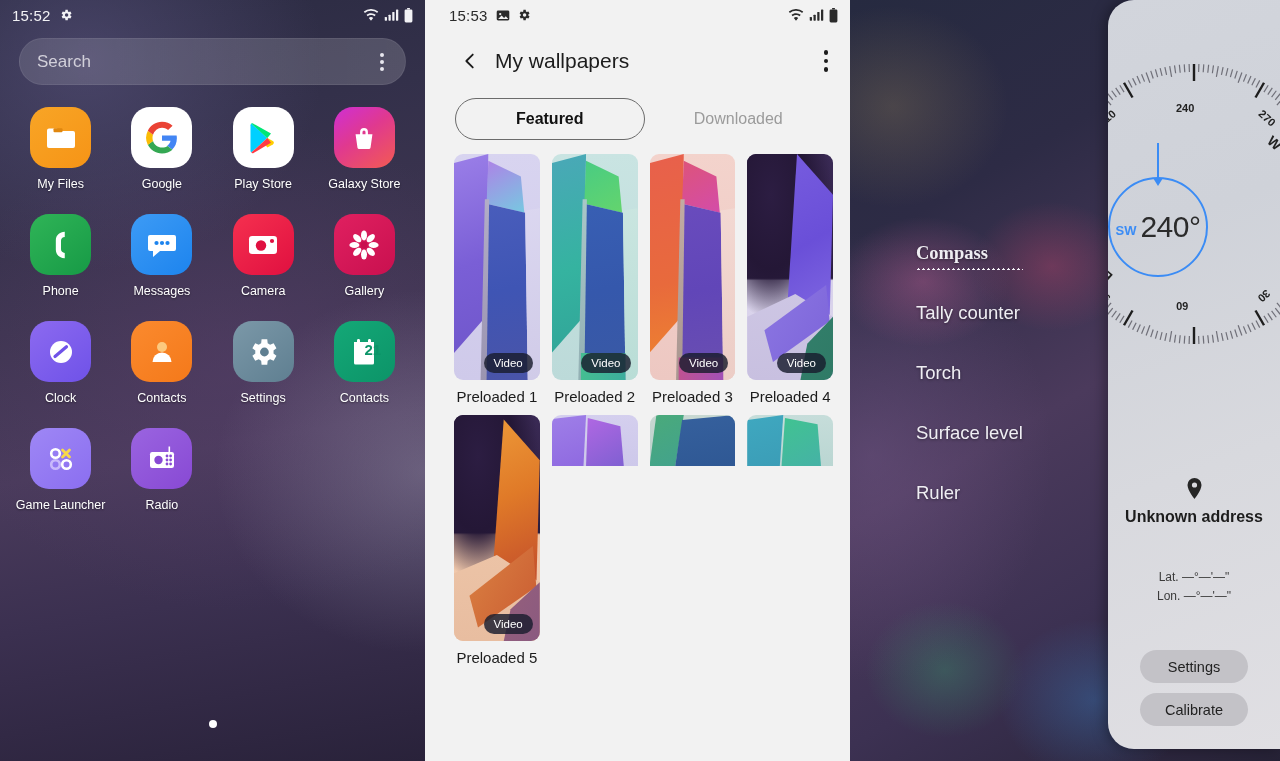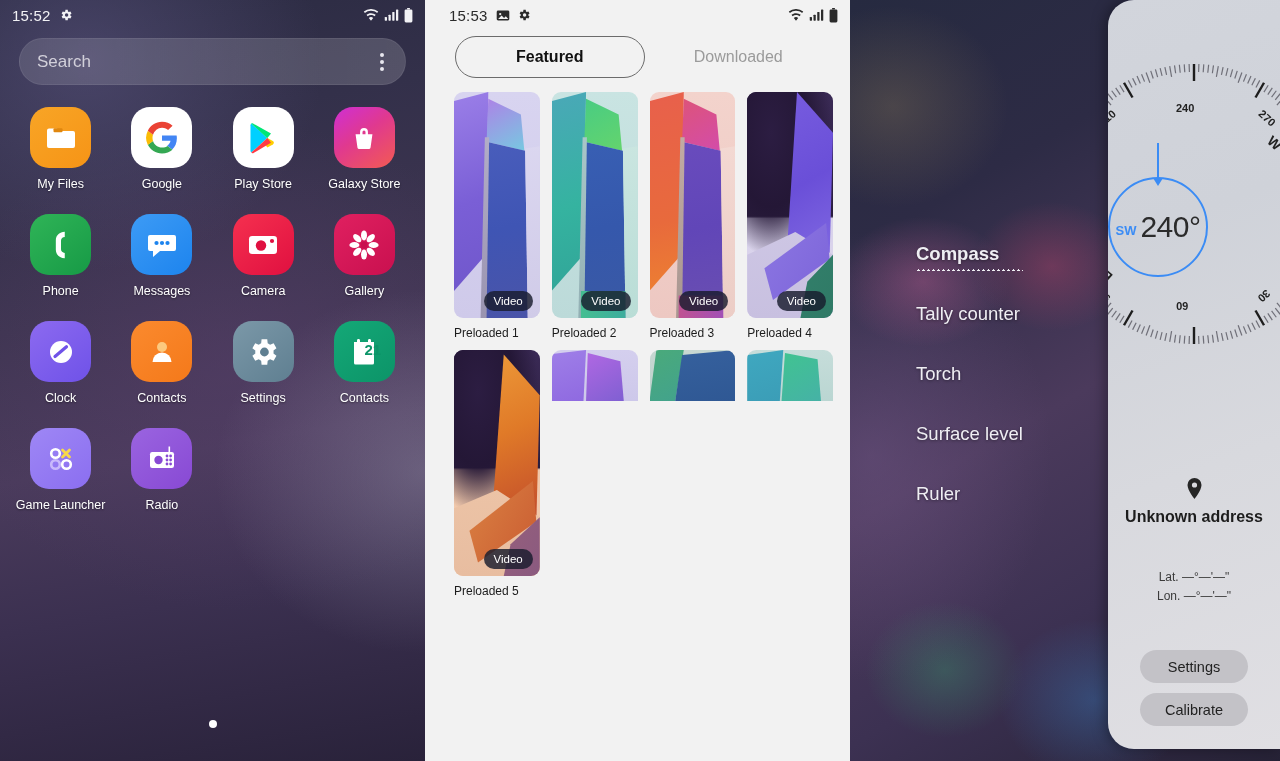--- a/index.html
+++ b/index.html
@@ -86,40 +86,40 @@
   .wallcell { display: flex; flex-direction: column; }
   .thumb {
     position: relative; width: 100%; height: 226px; border-radius: 9px; overflow: hidden;
   }
   .thumb.short { height: 51px; border-radius: 9px 9px 0 0; }
   .badge {
     position: absolute; right: 7px; bottom: 7px;
     background: rgba(25,28,45,0.82); color: #fff; font-size: 11.5px;
     padding: 4px 10px; border-radius: 11px;
   }
-  .wall-label { margin-top: 8px; font-size: 12px; color: #1c1c1c; text-align: left; }
+  .wall-label { margin-top: 8px; font-size: 15px; color: #1c1c1c; text-align: center; }
 
   
   .wp { position: absolute; inset: 0; }
 
   
   .panel3 {
     position: relative; width: 430px; height: 761px; overflow: hidden;
     background:
       radial-gradient(ellipse 120px 90px at 17% 37%, rgba(196,96,150,0.40) 0%, rgba(196,96,150,0) 72%),
       radial-gradient(ellipse 110px 90px at 47% 35%, rgba(205,70,110,0.34) 0%, rgba(205,70,110,0) 72%),
       radial-gradient(ellipse 110px 95px at 22% 88%, rgba(60,160,110,0.34) 0%, rgba(60,160,110,0) 72%),
       radial-gradient(ellipse 130px 110px at 57% 92%, rgba(60,130,200,0.36) 0%, rgba(60,130,200,0) 74%),
       radial-gradient(ellipse 160px 140px at 10% 14%, rgba(150,130,90,0.30) 0%, rgba(150,130,90,0) 72%),
       radial-gradient(ellipse 240px 300px at 5% 60%, rgba(120,90,140,0.45) 0%, rgba(120,90,140,0) 75%),
       linear-gradient(150deg, #262a40 0%, #2d2b45 25%, #4b3a5c 52%, #3c3152 74%, #262236 100%);
   }
   .tool-menu { position: absolute; left: 66px; top: 243px; }
   .tool-item { color: #efeef3; font-size: 18.5px; margin-bottom: 38px; position: relative; text-shadow: 0 1px 3px rgba(0,0,0,.4); }
-  .tool-item.active { font-weight: bold; }
+  .tool-item.active { font-weight: bold; font-family: Liberation Serif, serif; }
   .tool-item.active::after {
     content: ""; position: absolute; left: 0; right: 0; bottom: -6px; height: 2px;
     background-image: radial-gradient(circle, #efeef3 1px, transparent 1.2px);
     background-size: 5px 3px; background-repeat: repeat-x;
   }
   .panel3-gear { position: absolute; right: 147px; bottom: 17px; }
 
   
   .compass-card {
     position: absolute; right: 0; top: 0; width: 172px; height: 749px;
@@ -422,20 +422,33 @@
             <rect x="11" y="4" width="3" height="11.5" rx="0.8"></rect>
             <rect x="16" y="0.8" width="3" height="14.7" rx="0.8"></rect>
           </svg>
         <svg width="9" height="15" viewBox="0 0 12 20" fill="#2b2b2b">
             <rect x="4" y="0" width="4" height="2" rx="0.6"></rect>
             <rect x="0.8" y="2" width="10.4" height="17.2" rx="1.8"></rect>
           </svg>
       </span>
     </div>
 
+    <div class="appbar">
+      <span class="back-chev">
+        <svg width="22" height="22" viewBox="0 0 24 24" fill="none" stroke="#1c1c1c" stroke-width="2" stroke-linecap="round" stroke-linejoin="round">
+            <polyline points="15 5 8 12 15 19"></polyline>
+          </svg>
+      </span>
+      <span class="appbar-title">My wallpapers</span>
+      <span class="appbar-kebab">
+          <i></i>
+          <i></i>
+          <i></i>
+        </span>
+    </div>
 
     <div class="tabs">
       <div class="tab active">Featured</div>
       <div class="tab inactive">Downloaded</div>
     </div>
 
     <div class="wallgrid">
 
       <div class="wallcell">
         <div class="thumb">

